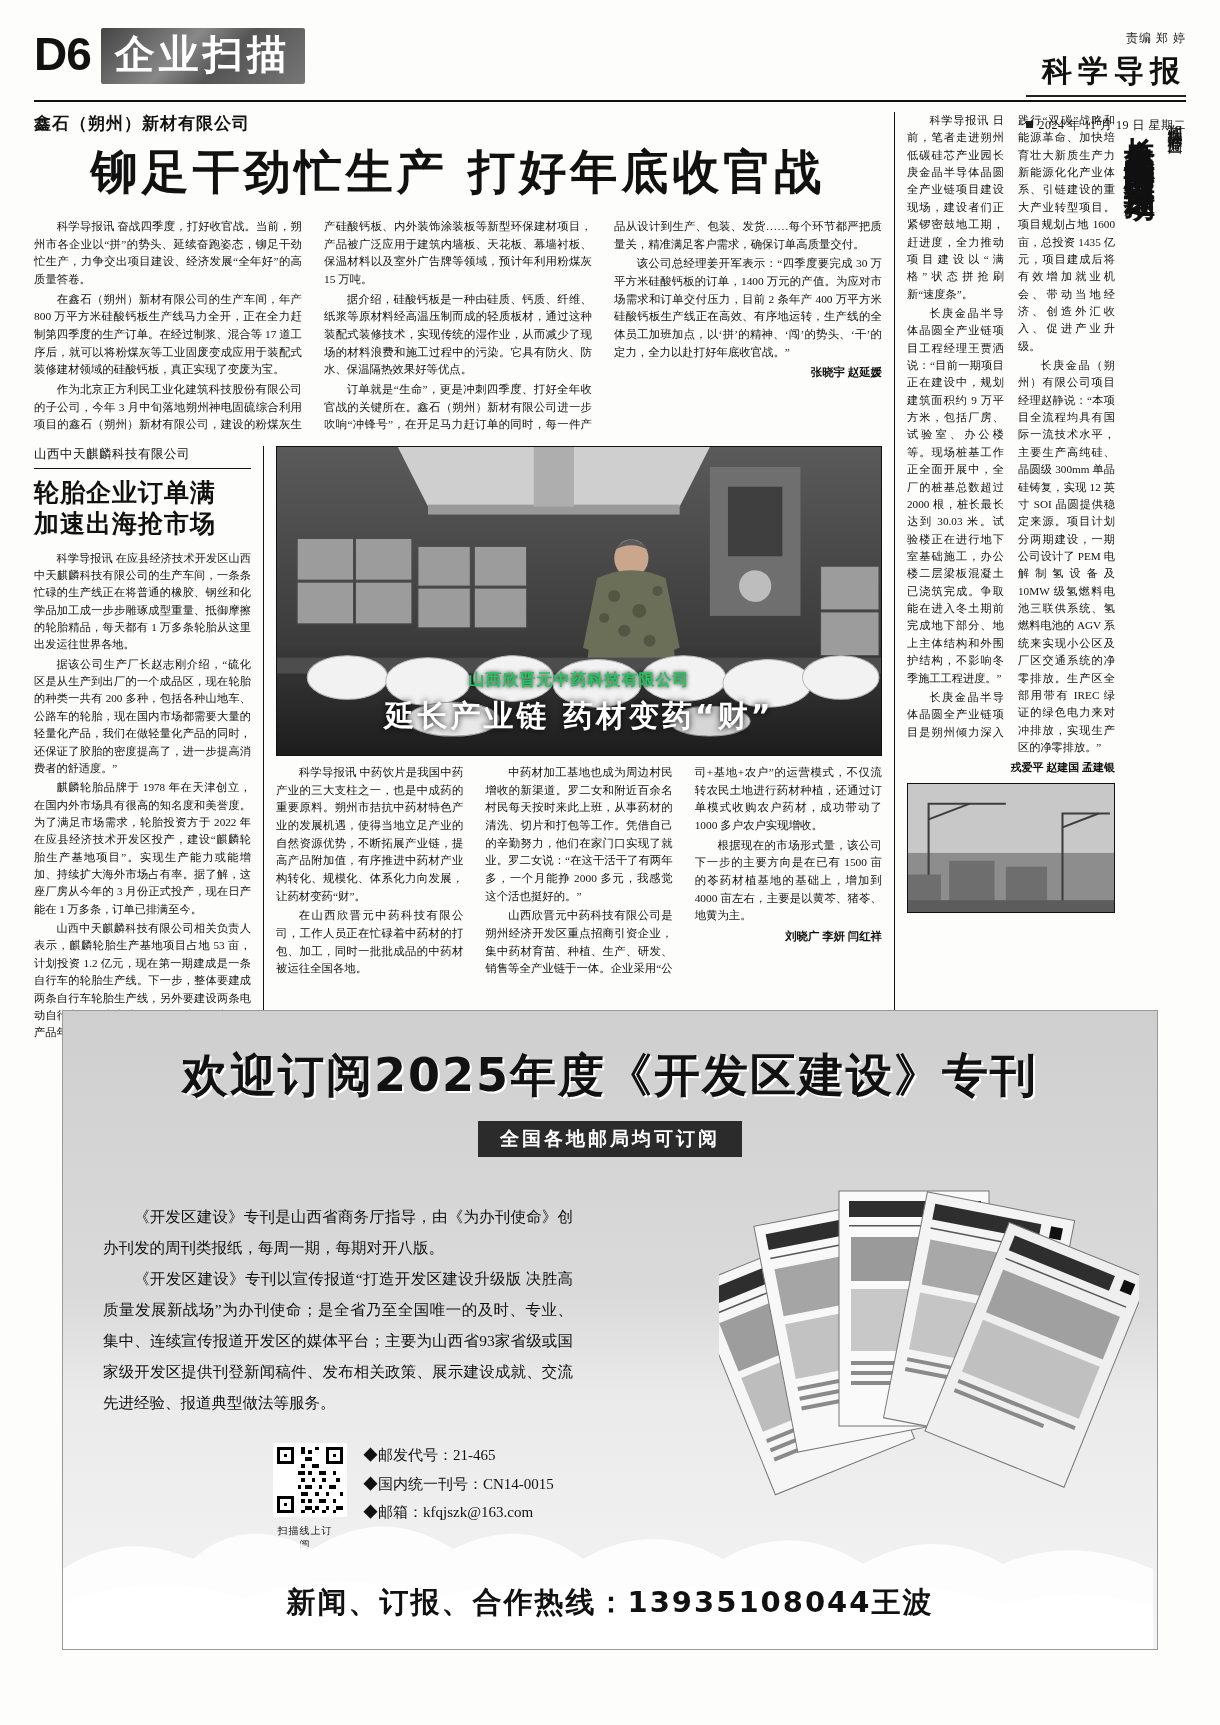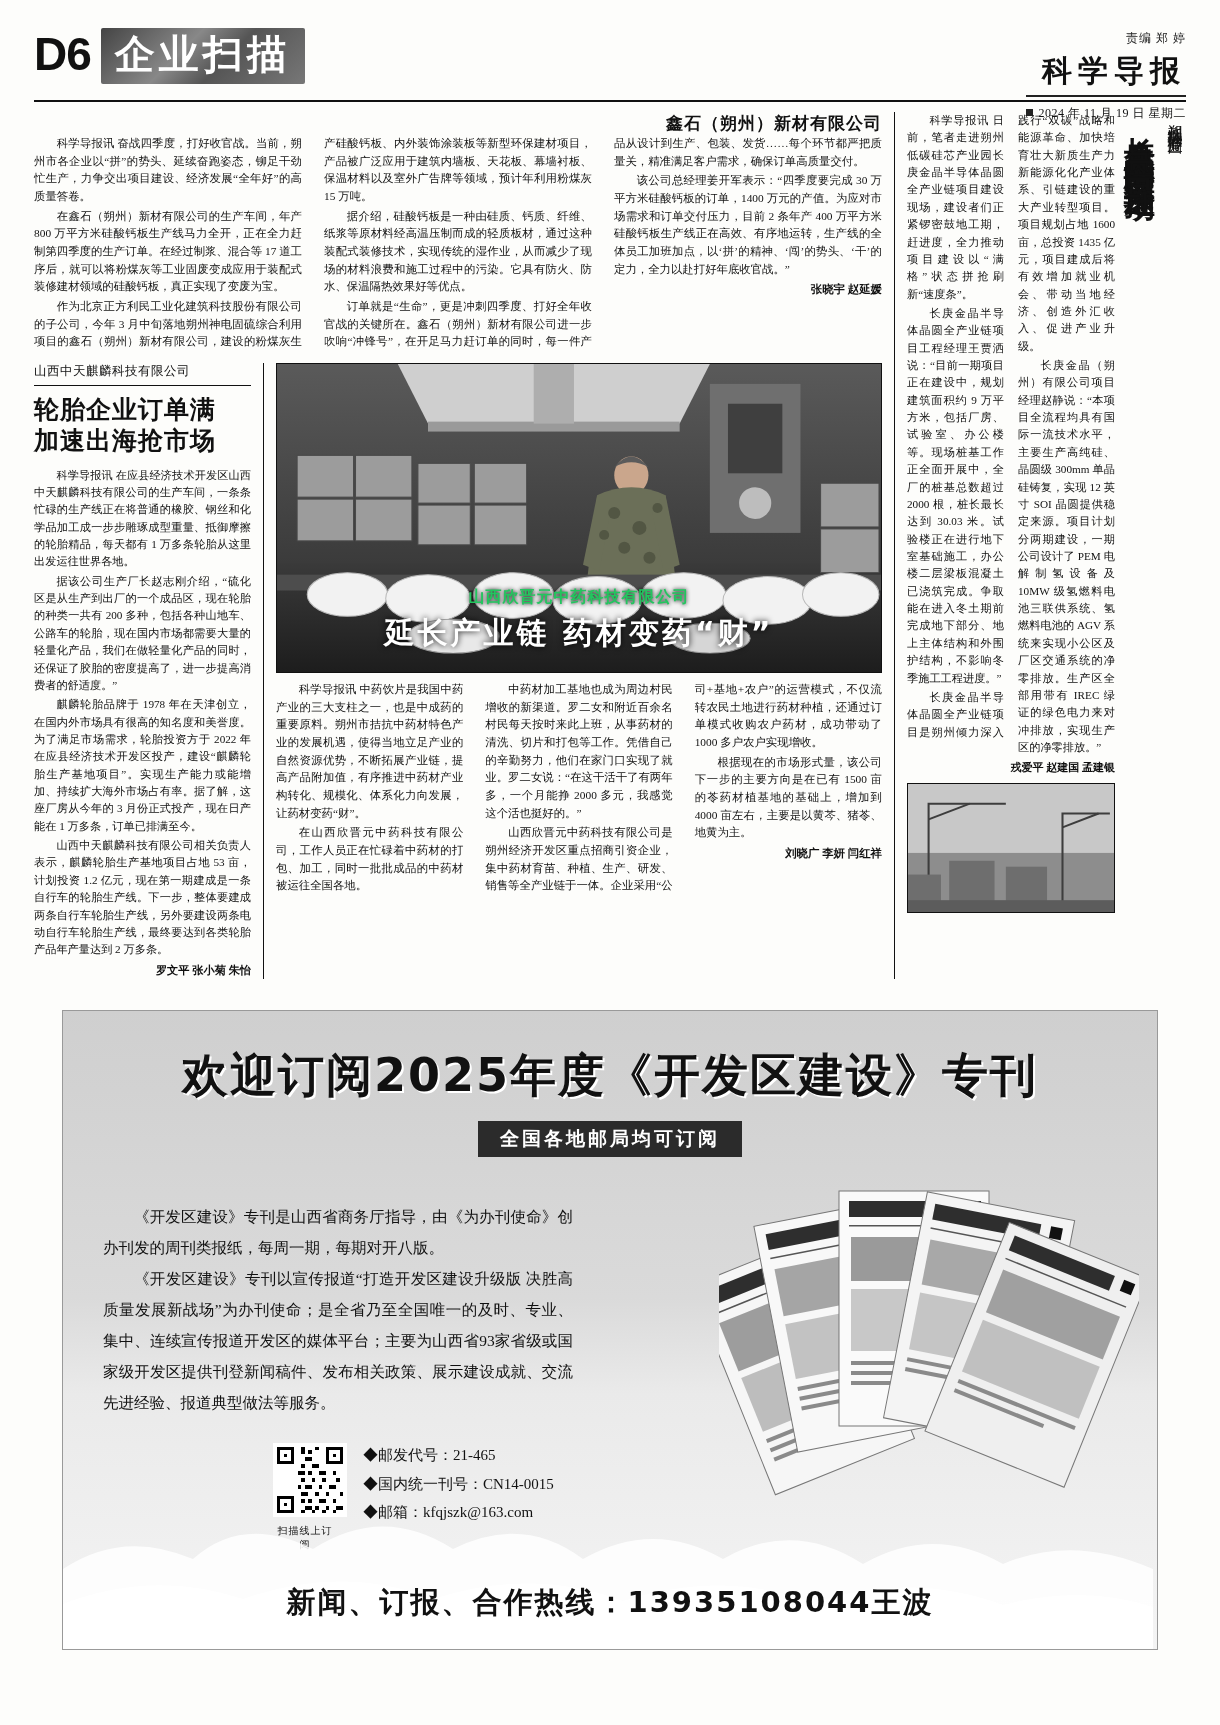--- a/index.html
+++ b/index.html
@@ -28,34 +28,34 @@
     padding:6px 14px 10px 14px;
     font-family:"DejaVu Sans", sans-serif;
     letter-spacing:4px;
     border-radius:2px;
   }
   .mh-right { text-align:right; padding-top:2px; }
   .mh-editor { font-size:12px; color:#222; margin-bottom:4px; letter-spacing:1px; }
   .mh-paper {
     font-family:"DejaVu Serif", serif;
     font-size:30px; font-weight:bold; letter-spacing:6px;
-    border-bottom:2px solid #222; padding-bottom:3px; margin-bottom:8px;
+    border-bottom:2px solid #222; padding-bottom:3px; margin-bottom:20px;
   }
   .mh-date { font-size:12px; letter-spacing:0.5px; }
   .mh-date .sq { display:inline-block; width:7px; height:7px; background:#222; margin-right:5px; vertical-align:1px;}
 
   .rule-top { border-top:2px solid #111; margin-top:4px; }
 
   
   .body-grid { display:flex; gap:0; margin-top:10px; }
   .col-main { width:860px; padding-right:12px; }
   .col-right { width:290px; border-left:1px solid #111; padding-left:12px; }
 
   
-  .lead-sub { text-align:right; font-size:17px; font-weight:bold; letter-spacing:1px; }
+  .lead-sub { text-align:left; font-size:17px; font-weight:bold; letter-spacing:1px; margin-bottom:6px;}
   .lead-title {
     text-align:center;
     font-family:"DejaVu Sans", sans-serif;
     font-size:47px; font-weight:bold; letter-spacing:4px;
     margin:4px 0 14px 0;
   }
 
   .cols3 { column-count:3; column-gap:22px; column-rule:none; font-size:11.4px; line-height:1.55; text-align:justify; }
   .cols3 p { margin:0 0 2px 0; text-indent:2em; }
   .byline { text-align:right; font-weight:bold; margin-top:3px; }
@@ -155,20 +155,21 @@
       <div class="mh-date"><span class="sq"></span><span>2024 年 11 月 19 日 星期二</span></div>
     </div>
   </div>
   <div class="rule-top"></div>
 
   <div class="body-grid">
 
     <div class="col-main">
 
       <div class="lead-sub">鑫石（朔州）新材有限公司</div>
+      <div class="lead-title">铆足干劲忙生产  打好年底收官战</div>
 
       <div class="cols3">
         <p>科学导报讯 奋战四季度，打好收官战。当前，朔州市各企业以“拼”的势头、延续奋跑姿态，铆足干劲忙生产，力争交出项目建设、经济发展“全年好”的高质量答卷。</p>
         <p>在鑫石（朔州）新材有限公司的生产车间，年产 800 万平方米硅酸钙板生产线马力全开，正在全力赶制第四季度的生产订单。在经过制浆、混合等 17 道工序后，就可以将粉煤灰等工业固废变成应用于装配式装修建材领域的硅酸钙板，真正实现了变废为宝。</p>
         <p>作为北京正方利民工业化建筑科技股份有限公司的子公司，今年 3 月中旬落地朔州神电固硫综合利用项目的鑫石（朔州）新材有限公司，建设的粉煤灰生产硅酸钙板、内外装饰涂装板等新型环保建材项目，产品被广泛应用于建筑内墙板、天花板、幕墙衬板、保温材料以及室外广告牌等领域，预计年利用粉煤灰 15 万吨。</p>
         <p>据介绍，硅酸钙板是一种由硅质、钙质、纤维、纸浆等原材料经高温压制而成的轻质板材，通过这种装配式装修技术，实现传统的湿作业，从而减少了现场的材料浪费和施工过程中的污染。它具有防火、防水、保温隔热效果好等优点。</p>
         <p>订单就是“生命”，更是冲刺四季度、打好全年收官战的关键所在。鑫石（朔州）新材有限公司进一步吹响“冲锋号”，在开足马力赶订单的同时，每一件产品从设计到生产、包装、发货……每个环节都严把质量关，精准满足客户需求，确保订单高质量交付。</p>
         <p>该公司总经理姜开军表示：“四季度要完成 30 万平方米硅酸钙板的订单，1400 万元的产值。为应对市场需求和订单交付压力，目前 2 条年产 400 万平方米硅酸钙板生产线正在高效、有序地运转，生产线的全体员工加班加点，以‘拼’的精神、‘闯’的势头、‘干’的定力，全力以赴打好年底收官战。”</p>
         <div class="byline">张晓宇  赵延媛</div>
       </div>

